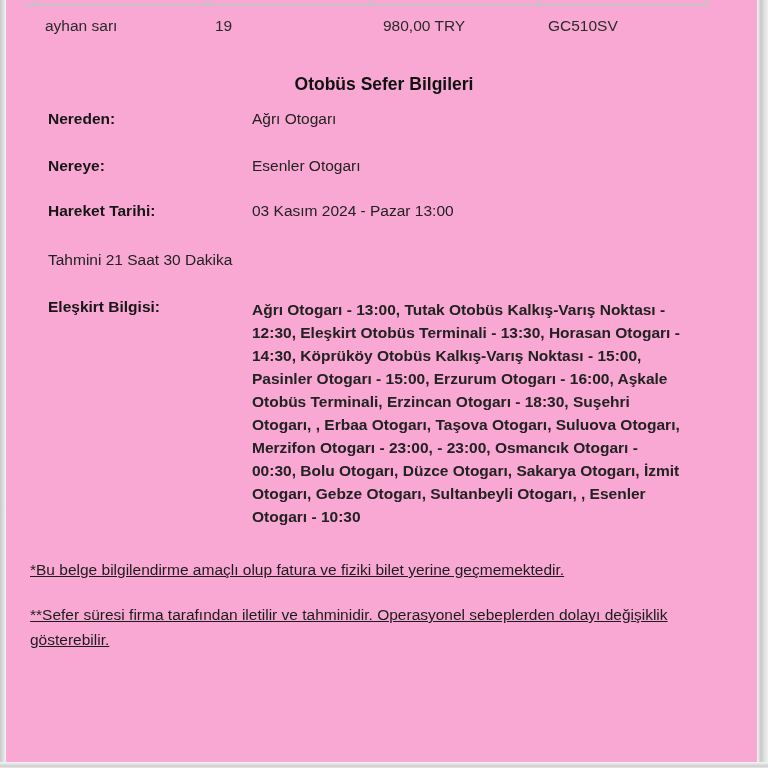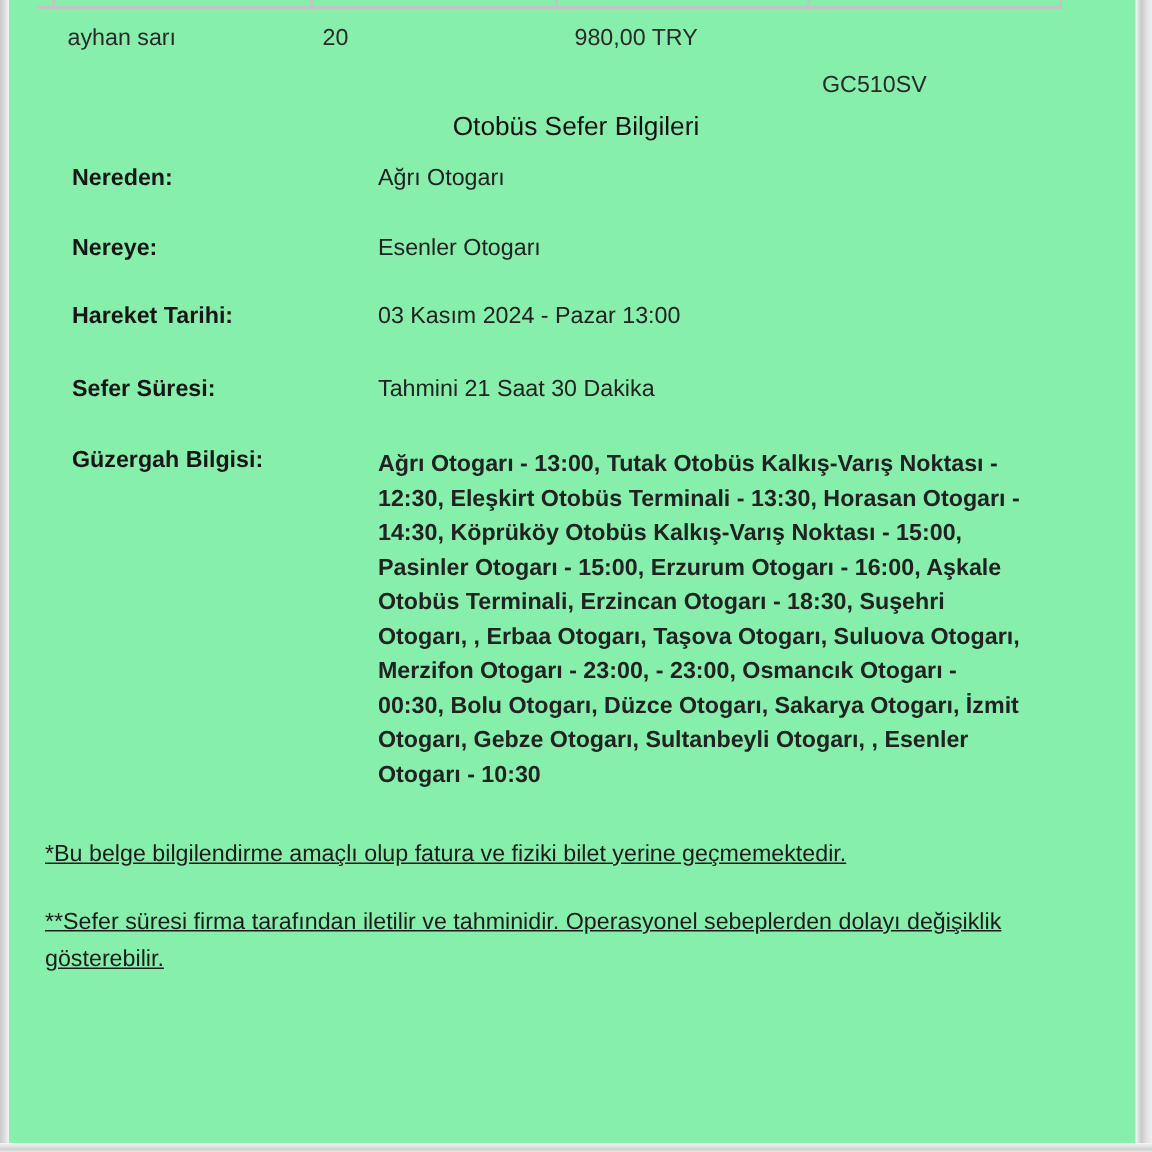--- a/index.html
+++ b/index.html
@@ -4,45 +4,45 @@
 <style>
   html,body{margin:0;padding:0;}
   body{
     width:768px;height:768px;
     background:#ffffff;
     font-family:"Liberation Sans", sans-serif;
     color:#1f1f1f;
     position:relative;
     overflow:hidden;
   }
-  .page{position:absolute;inset:0;background:#86efac;}
+  .page{position:absolute;inset:0;background:#f9a8d4;}
 
   
   .edge-left{position:absolute;left:0;top:0;width:6px;height:768px;
     background:linear-gradient(90deg,#c9c9c9 0%,#dedede 55%,#f4f4f4 100%);}
   .edge-right{position:absolute;right:0;top:0;width:11px;height:768px;
     background:linear-gradient(90deg,#f6f6f6 0%,#c9c9c9 35%,#e3e3e3 70%,#efefef 100%);}
   .edge-bottom{position:absolute;left:0;bottom:0;width:768px;height:6px;
     background:linear-gradient(180deg,#f5f5f5 0%,#cfcfcf 70%,#e8e8e8 100%);}
 
   
   .table-line{position:absolute;top:0;left:25px;width:683px;height:4px;
     border-bottom:2px solid #c4c4c4;}
   .stub{position:absolute;top:0;width:2px;height:4px;background:#c4c4c4;}
   .stub.s1{left:10px}.stub.s2{left:182px}.stub.s3{left:345px}.stub.s4{left:513px}.stub.s5{left:681px}
 
   .trow{position:absolute;top:17px;left:0;width:768px;font-size:15.5px;color:#2a2a2a;}
   .trow .cell{position:absolute;white-space:nowrap;}
   .cell.c-name{left:45px;}
   .cell.c-seat{left:215px;}
   .cell.c-price{left:383px;}
-  .cell.c-code{left:548px;margin-top:31px;}
+  .cell.c-code{left:548px;}
 
   .doc-title{position:absolute;top:74px;left:0;width:768px;text-align:center;
-    font-size:17.5px;font-weight:normal;color:#111;margin:0;}
+    font-size:17.5px;font-weight:bold;color:#111;margin:0;}
 
   .field{position:absolute;left:48px;display:flex;align-items:flex-start;font-size:15.5px;}
   .field .flabel{font-weight:bold;width:204px;flex:0 0 204px;color:#161616;}
   .field .fvalue{color:#222;}
   .f1{top:110px}.f2{top:157px}.f3{top:202px}.f4{top:251px}.f5{top:298px}
   .f5 .fvalue{width:434px;line-height:23px;font-weight:bold;}
 
   .note{position:absolute;left:30px;width:694px;font-size:15.5px;line-height:25px;
     text-decoration:underline;color:#1c1c1c;}
   .n1{top:557px;}
@@ -56,21 +56,21 @@
   <div class="table-line">
     <div class="stub s1"></div>
     <div class="stub s2"></div>
     <div class="stub s3"></div>
     <div class="stub s4"></div>
     <div class="stub s5"></div>
   </div>
 
   <div class="trow">
     <span class="cell c-name">ayhan sarı</span>
-    <span class="cell c-seat">20</span>
+    <span class="cell c-seat">19</span>
     <span class="cell c-price">980,00 TRY</span>
     <span class="cell c-code">GC510SV</span>
   </div>
 
   <h1 class="doc-title">Otobüs Sefer Bilgileri</h1>
 
   <div class="field f2">
     <span class="flabel">Nereye:</span>
     <span class="fvalue">Esenler Otogarı</span>
   </div>
@@ -79,26 +79,25 @@
     <span class="flabel">Nereden:</span>
     <span class="fvalue">Ağrı Otogarı</span>
   </div>
 
   <div class="field f3">
     <span class="flabel">Hareket Tarihi:</span>
     <span class="fvalue">03 Kasım 2024 - Pazar 13:00</span>
   </div>
 
   <div class="field f4">
-    <span class="flabel">Sefer Süresi:</span>
     <span class="fvalue">Tahmini 21 Saat 30 Dakika</span>
   </div>
 
   <div class="field f5">
-    <span class="flabel">Güzergah Bilgisi:</span>
+    <span class="flabel">Eleşkirt Bilgisi:</span>
     <span class="fvalue">Ağrı Otogarı - 13:00, Tutak Otobüs Kalkış-Varış Noktası - 12:30, Eleşkirt Otobüs Terminali - 13:30, Horasan Otogarı - 14:30, Köprüköy Otobüs Kalkış-Varış Noktası - 15:00, Pasinler Otogarı - 15:00, Erzurum Otogarı - 16:00, Aşkale Otobüs Terminali, Erzincan Otogarı - 18:30, Suşehri Otogarı, , Erbaa Otogarı, Taşova Otogarı, Suluova Otogarı, Merzifon Otogarı - 23:00, - 23:00, Osmancık Otogarı - 00:30, Bolu Otogarı, Düzce Otogarı, Sakarya Otogarı, İzmit Otogarı, Gebze Otogarı, Sultanbeyli Otogarı, , Esenler Otogarı - 10:30</span>
   </div>
 
   <div class="note n2">**Sefer süresi firma tarafından iletilir ve tahminidir. Operasyonel sebeplerden dolayı değişiklik gösterebilir.</div>
   <div class="note n1">*Bu belge bilgilendirme amaçlı olup fatura ve fiziki bilet yerine geçmemektedir.</div>
 
   <div class="edge-left"></div>
   <div class="edge-right"></div>
   <div class="edge-bottom"></div>
 

